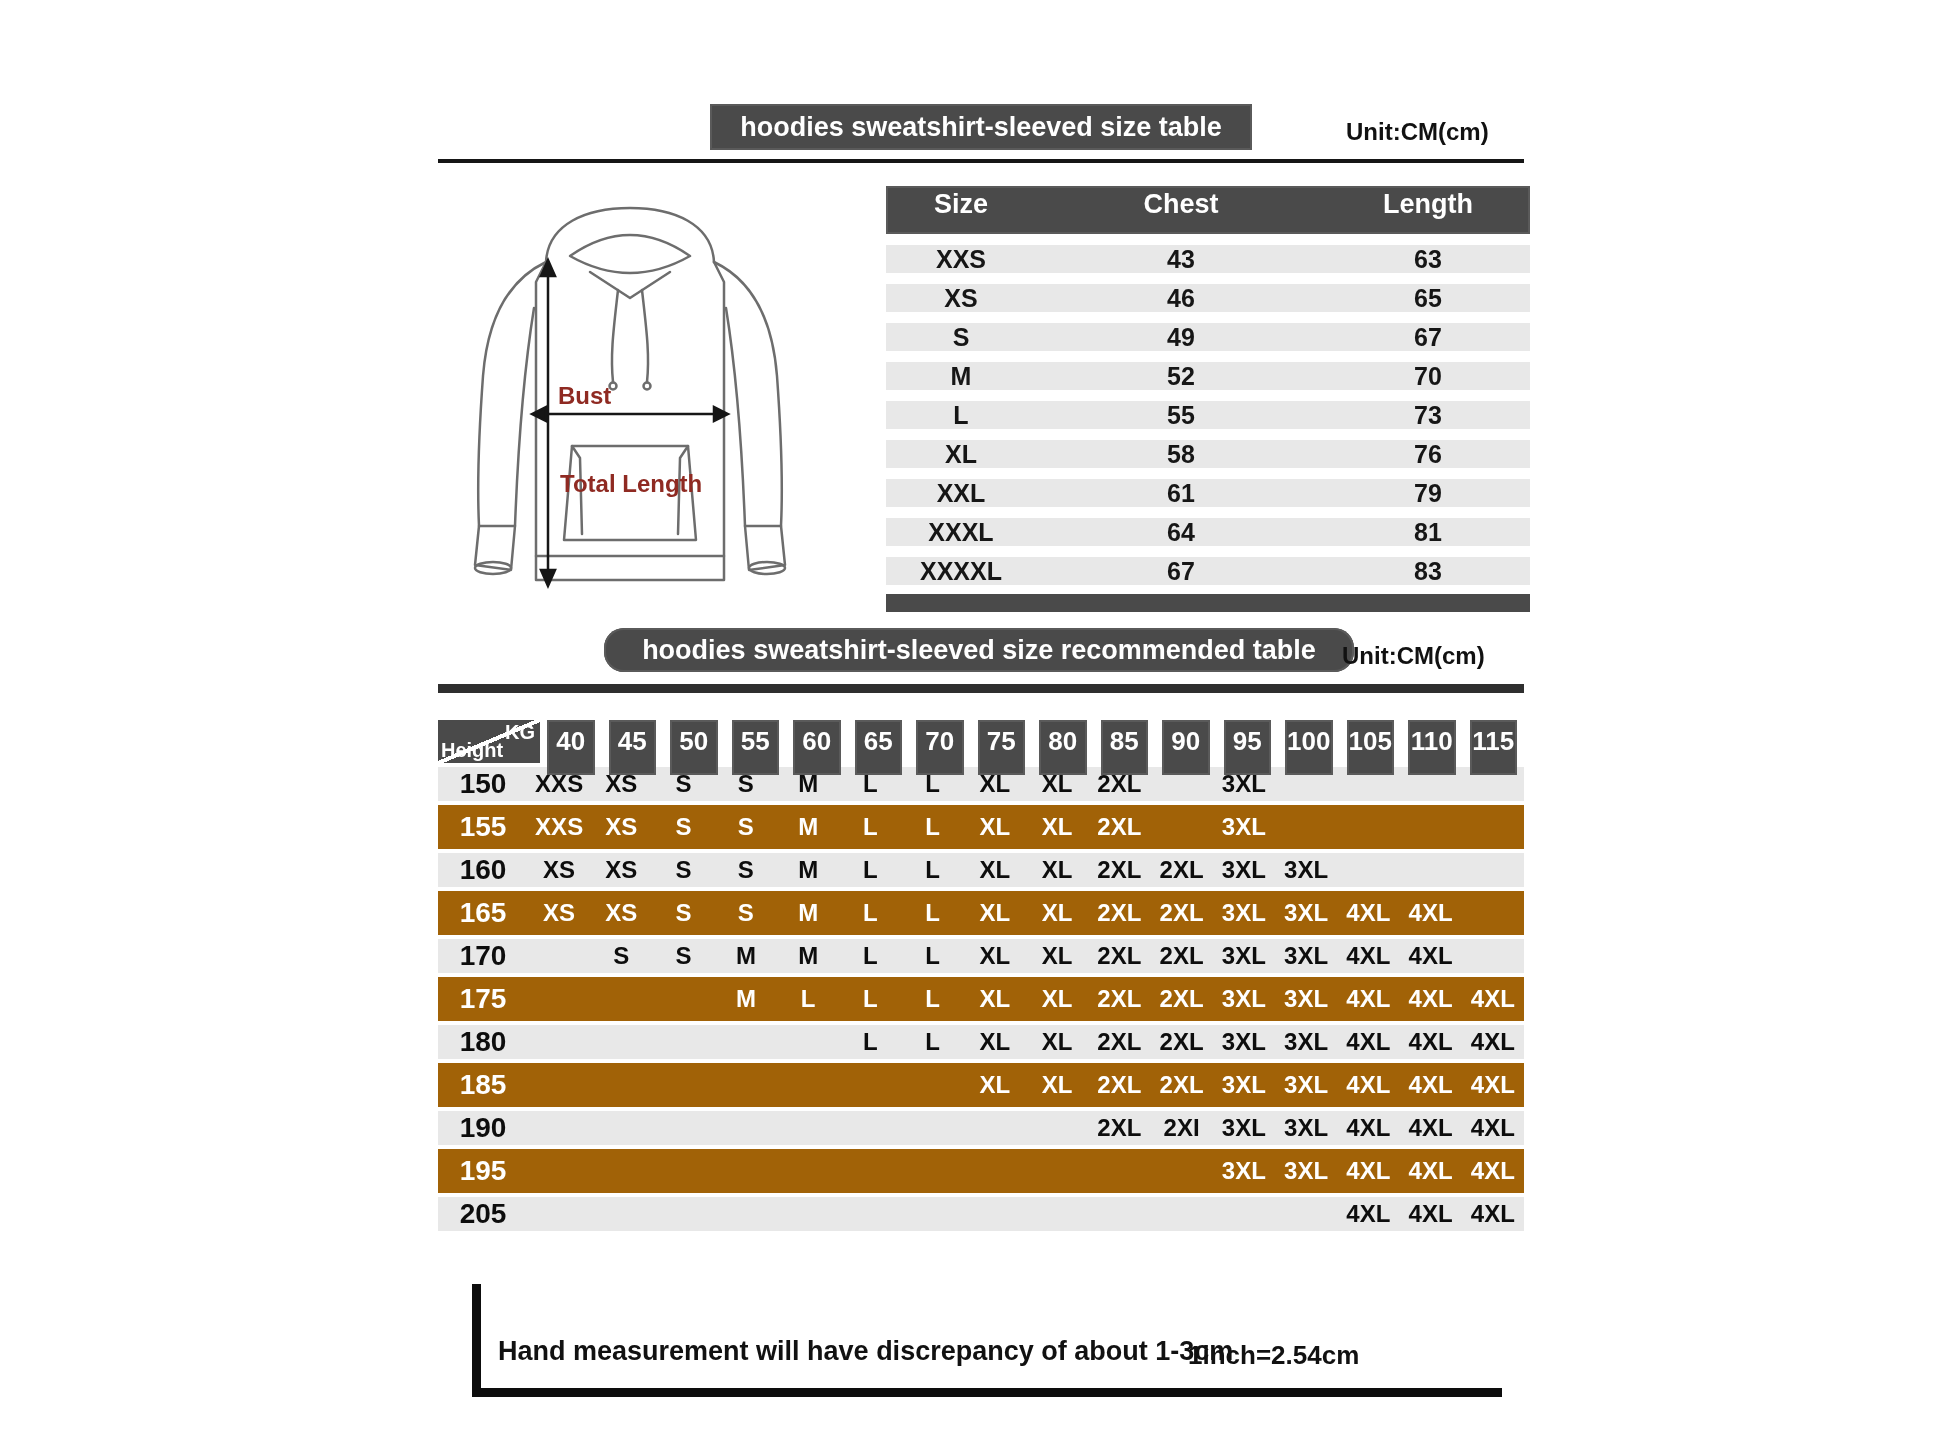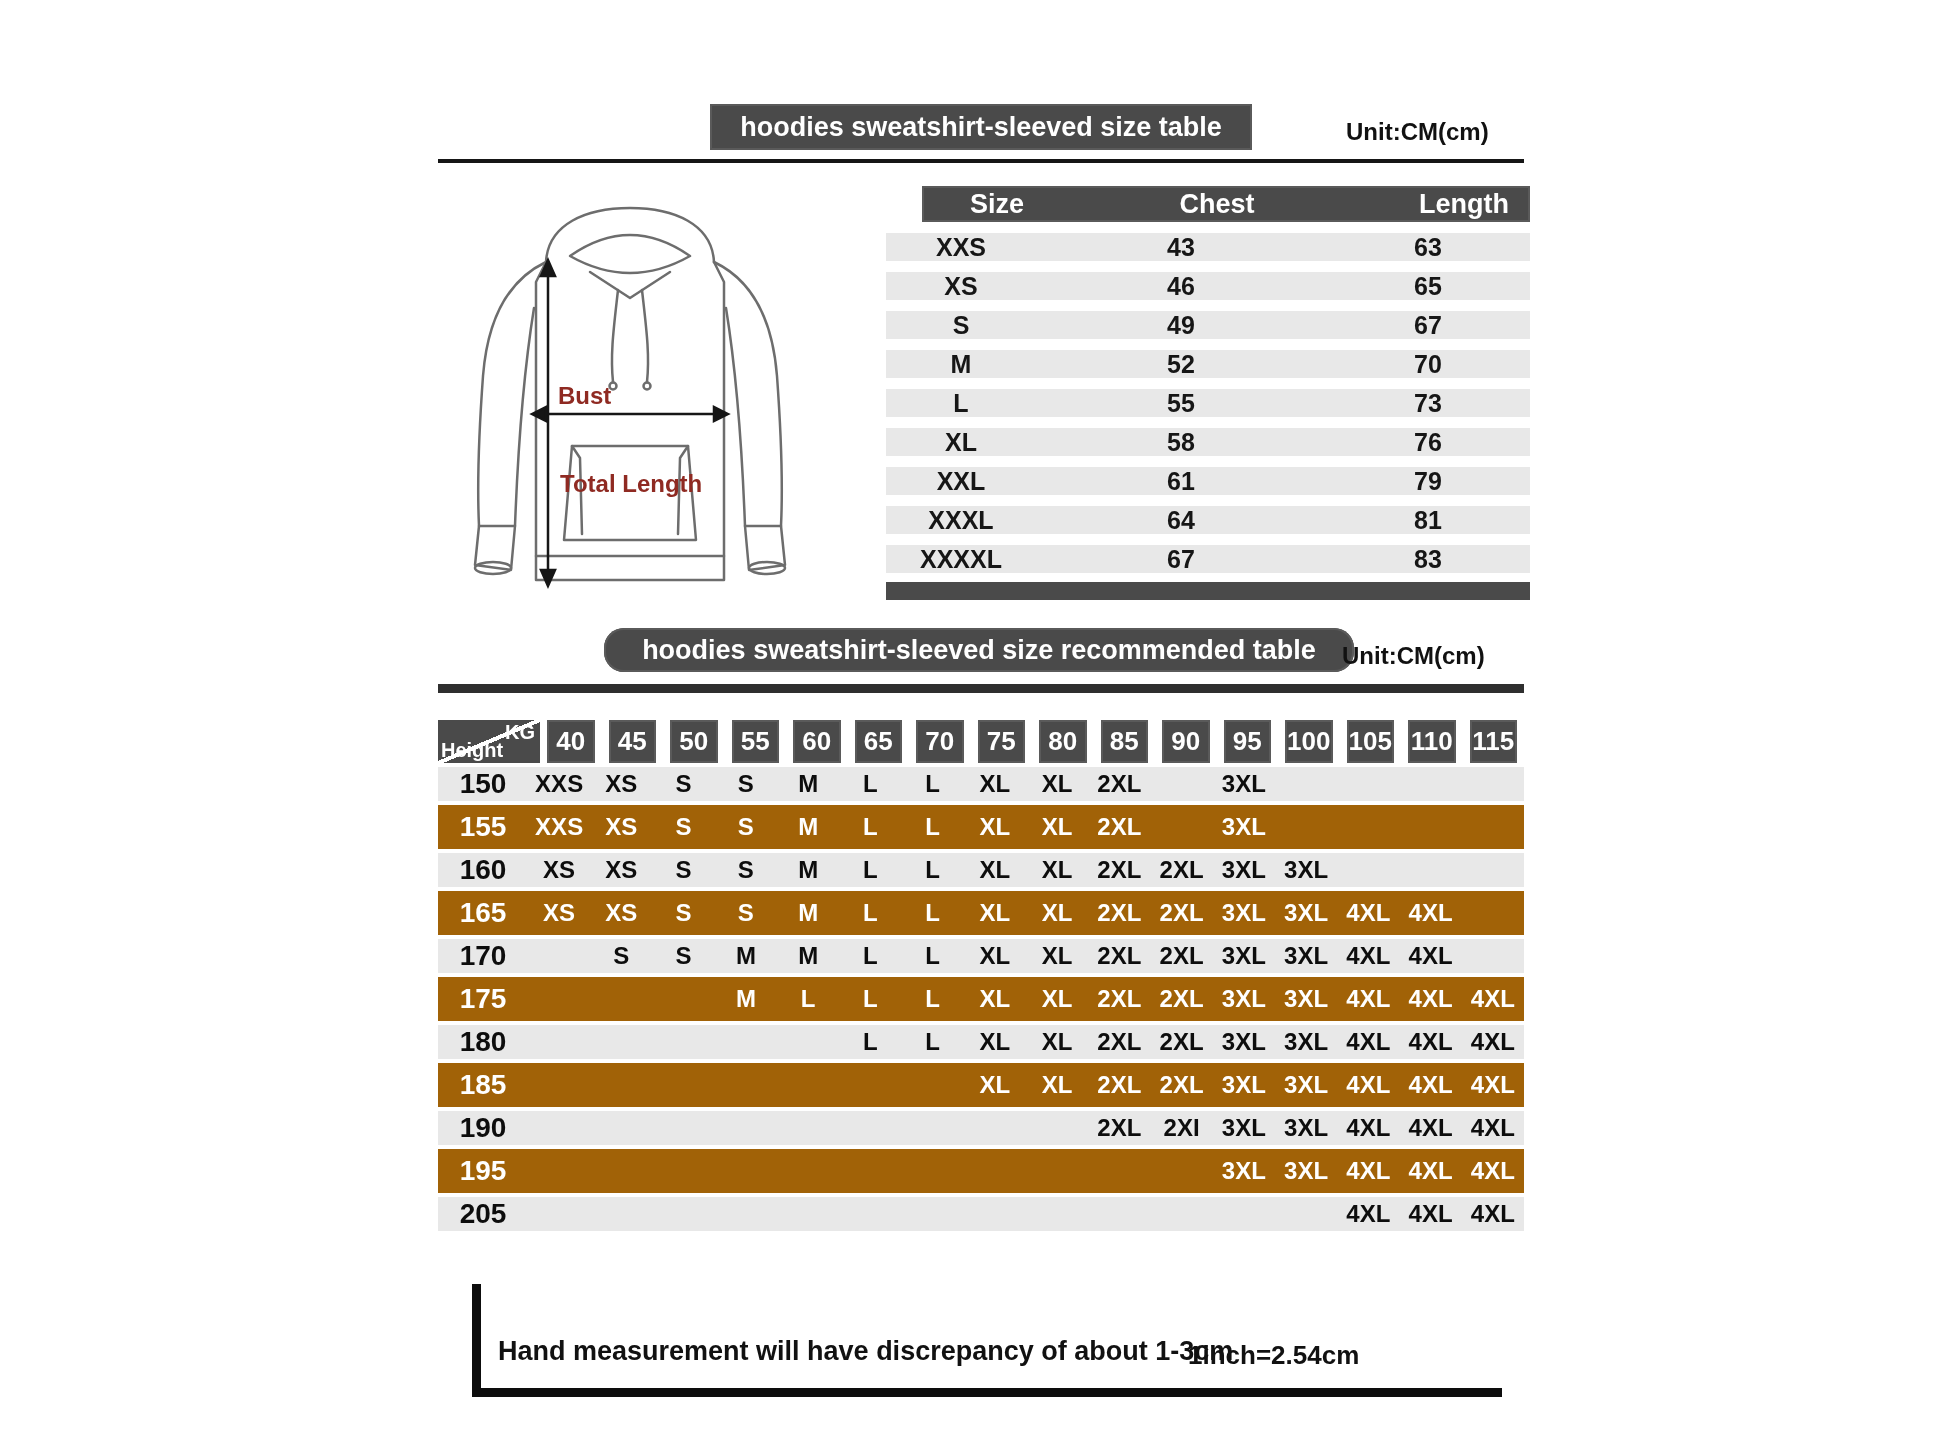--- a/index.html
+++ b/index.html
@@ -22,24 +22,23 @@
   #unit2{left:1342px;top:636px;width:180px;height:40px;line-height:40px;}
 
   .hline{background:#161616;}
   #line1{left:438px;top:159px;width:1086px;height:4px;}
   #line2{left:438px;top:684px;width:1086px;height:9px;background:#2f2f2f;}
 
   
   #size-table{left:886px;top:186px;width:644px;}
   .st-header{
     display:grid;grid-template-columns:150px 290px 204px;
-    background:#4a4a4a;color:#fff;height:36px;line-height:36px;
+    background:#4a4a4a;color:#fff;height:48px;line-height:36px;
     font-weight:bold;font-size:27px;text-align:center;
     box-shadow:inset 0 0 0 2px #5a5a5a;
-    margin-left:36px;
   }
   .st-row{
     display:grid;grid-template-columns:150px 290px 204px;
     background:#e8e8e8;height:28px;line-height:28px;margin-top:11px;
     font-weight:bold;font-size:25px;text-align:center;color:#161616;
   }
   .st-bottom{height:18px;background:#4a4a4a;margin-top:9px;}
 
   
   #diagram{left:448px;top:196px;width:364px;height:424px;}
@@ -55,21 +54,21 @@
   .mx-corner::after{
     content:'';position:absolute;inset:0;
     background:linear-gradient(to bottom right,
       transparent calc(50% - 2px), #fff calc(50% - 2px),
       #fff calc(50% + 2px), transparent calc(50% + 2px));
   }
   .mx-corner .kg{position:absolute;top:1px;right:5px;font-size:20px;z-index:2;}
   .mx-corner .hgt{position:absolute;bottom:1px;left:3px;font-size:20px;z-index:2;}
   .mx-hslot{flex:1;padding:0 7px;box-sizing:border-box;}
   .mx-hbox{
-    background:#4a4a4a;color:#fff;height:43px;line-height:43px;text-align:center;
+    background:#4a4a4a;color:#fff;height:55px;line-height:43px;text-align:center;
     font-weight:bold;font-size:26px;box-shadow:inset 0 0 0 2px #5a5a5a;
   }
   .mx-row{display:flex;margin-top:4px;font-weight:bold;}
   .mx-row .mx-label{width:90px;flex:none;text-align:center;font-size:28px;}
   .mx-row .mx-cell{flex:1;text-align:center;font-size:24px;}
   .mx-row.light{background:#e8e8e8;height:34px;line-height:34px;color:#0d0d0d;}
   .mx-row.dark{background:#a16207;height:44px;line-height:44px;color:#ffffff;}
 
   
   #footer-bar{left:472px;top:1284px;width:9px;height:112px;background:#0d0d0d;}

